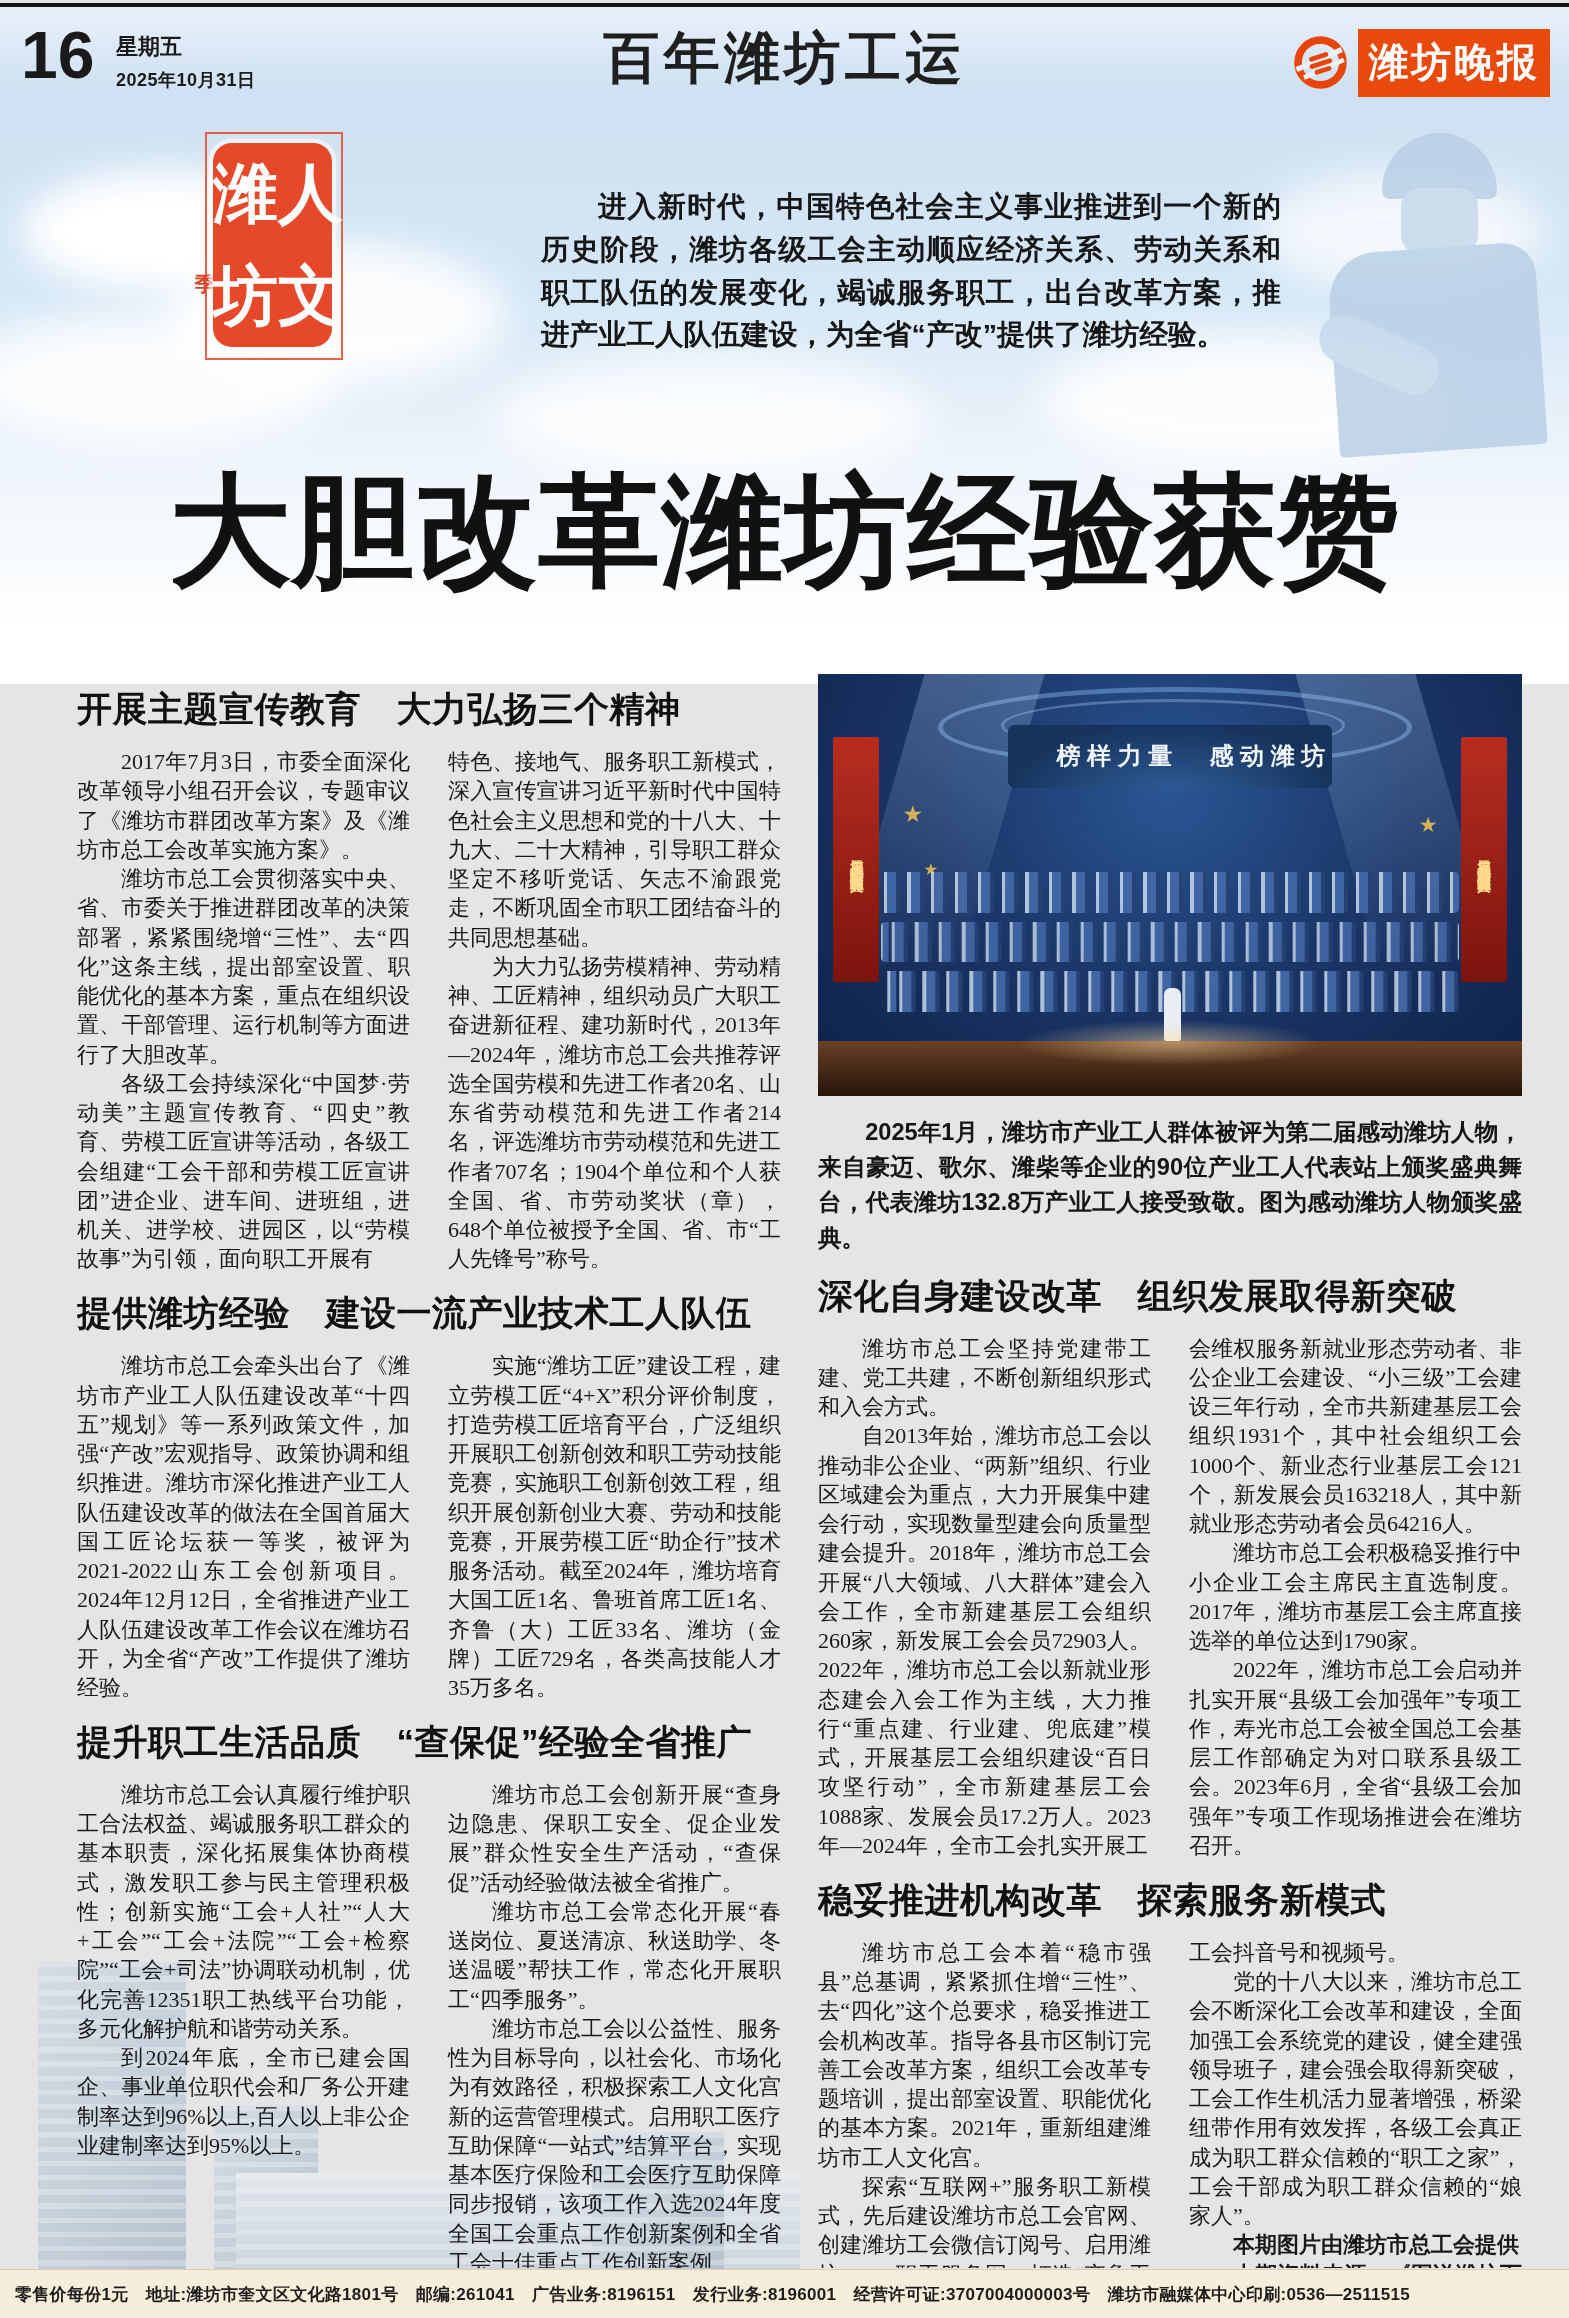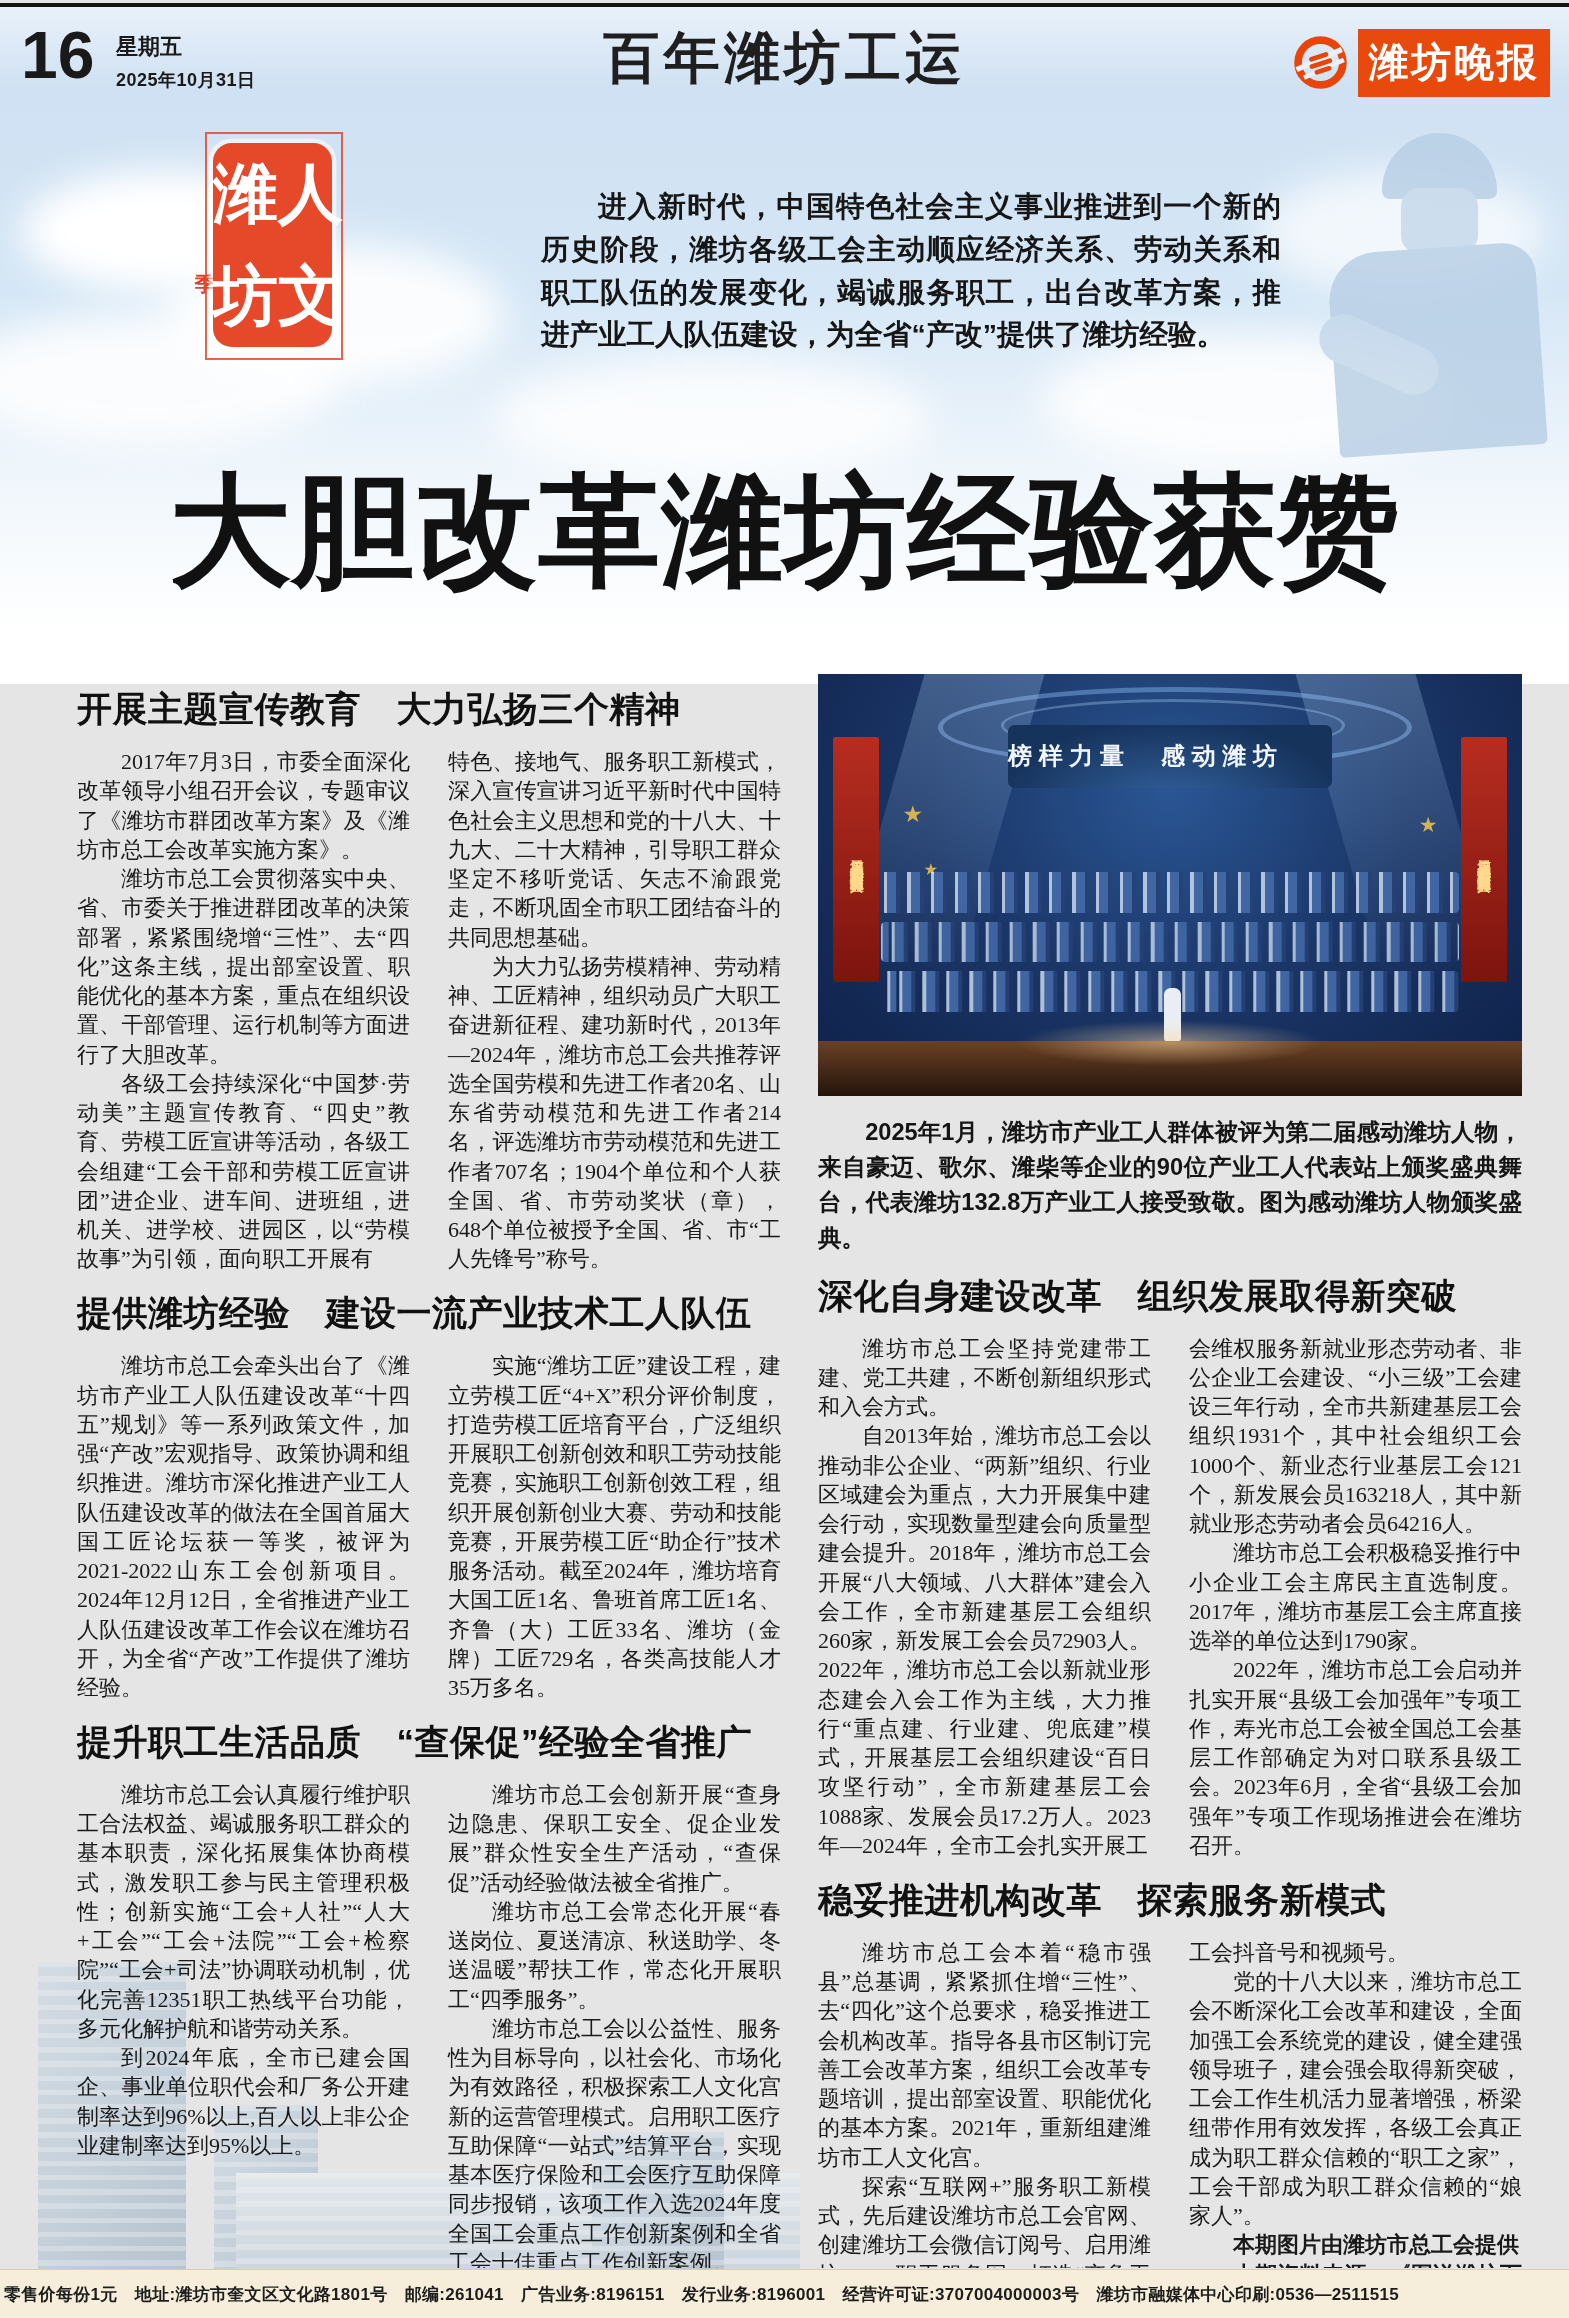--- a/index.html
+++ b/index.html
@@ -44,21 +44,21 @@
   p.para.ind{text-indent:2em;}
   p.para.bnote{font-family:"Liberation Sans",sans-serif;font-weight:bold;}
   
   .photo{position:relative;width:704px;height:422px;background:radial-gradient(ellipse at 50% 28%,#2a5694 0%,#1a3566 48%,#0e2148 100%);overflow:hidden;}
   .ring{position:absolute;top:3%;left:17%;width:66%;height:17%;border:5px solid rgba(135,185,240,.45);border-radius:50%;}
   .ring2{position:absolute;top:6%;left:26%;width:48%;height:11%;border:3.3px solid rgba(170,210,250,.35);border-radius:50%;}
   .beam{position:absolute;top:0;width:17%;height:72%;background:linear-gradient(180deg,rgba(185,220,255,.26),rgba(185,220,255,0));}
   .beamL{left:9%;transform:skewX(-16deg);}
   .beamR{right:9%;transform:skewX(16deg);}
   .cscreen{position:absolute;top:12%;left:27%;width:46%;height:15%;border-radius:6.6px;
-           background:radial-gradient(ellipse at 50% 130%,#33639f,#16335c 75%);display:flex;align-items:center;justify-content:flex-start;}
+           background:radial-gradient(ellipse at 50% 130%,#33639f,#16335c 75%);display:flex;align-items:center;justify-content:flex-end;}
   .cscreen span{color:#f2f7ff;font-size:24px;font-weight:bold;letter-spacing:6.6px;}
   .pban{position:absolute;top:15%;width:6.5%;height:58%;background:linear-gradient(180deg,#b72d20,#7c140e);display:flex;align-items:center;justify-content:center;border-radius:2.2px;}
   .pbanL{left:2.2%;} .pbanR{right:2.2%;}
   .pban span{writing-mode:vertical-rl;text-orientation:upright;color:#ffd98c;font-size:13.7px;font-weight:bold;letter-spacing:1.6px;}
   .star{position:absolute;color:#f3c64f;opacity:.85;}
   .crowd{position:absolute;left:9%;right:9%;top:47%;height:33%;display:flex;flex-direction:column;justify-content:space-between;}
   .crow{height:29%;border-radius:4.4px;background:repeating-linear-gradient(90deg,rgba(0,0,0,0) 0 2.7px,rgba(214,228,246,.8) 2.7px 6px,rgba(66,104,166,.95) 6px 15px,rgba(38,66,116,.9) 15px 19px,rgba(0,0,0,0) 19px 23.6px);}
   .crow:nth-child(2){background-position:7.7px 0;opacity:.95;}
   .crow:nth-child(3){background-position:15.3px 0;}
   .vip{position:absolute;bottom:13%;left:49.2%;width:16.4px;height:53px;background:#e9eef5;border-radius:6.6px 6.6px 2.2px 2.2px;}
@@ -68,21 +68,21 @@
   
   .buildings{position:absolute;left:0;bottom:50px;width:800px;height:329px;z-index:1;opacity:.55;}
   .tower{position:absolute;bottom:0;background:linear-gradient(125deg,#c6d6e4 0%,#a7bdd0 60%,#90a9bf 100%);}
   .tower.t1{left:38px;width:148px;height:307px;}
   .tower.t2{left:214px;width:104px;height:164px;}
   .tower.t3{left:592px;width:132px;height:137px;}
   .podium{position:absolute;bottom:0;left:236px;width:564px;height:96px;background:linear-gradient(180deg,#dfe9f1,#b9cada);}
   .twin{position:absolute;inset:0;background:repeating-linear-gradient(180deg,rgba(255,255,255,.35) 0 5.5px,rgba(0,0,0,0) 5.5px 14.2px);}
   
   .pagefoot{position:absolute;left:0;top:2269px;width:100%;height:50px;background:#f6eeda;border-top:1.1px solid #ddceab;z-index:3;
-            display:flex;align-items:center;padding-left:4px;box-sizing:border-box;}
+            display:flex;align-items:center;padding-left:15px;box-sizing:border-box;}
   .pagefoot span{font-size:17px;font-weight:bold;color:#1d1d1d;letter-spacing:0.3px;white-space:nowrap;}
 </style>
 </head>
 <body>
 
 <div class="page">
   <div class="topline"></div>
 
   <div class="sky">
     <div class="cloud" style="left:22px;top:164px;width:285px;height:121px;"></div>

